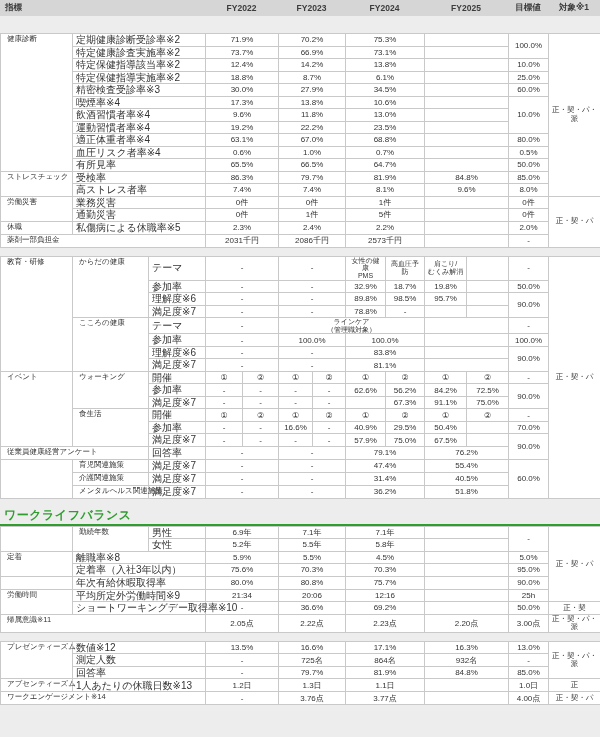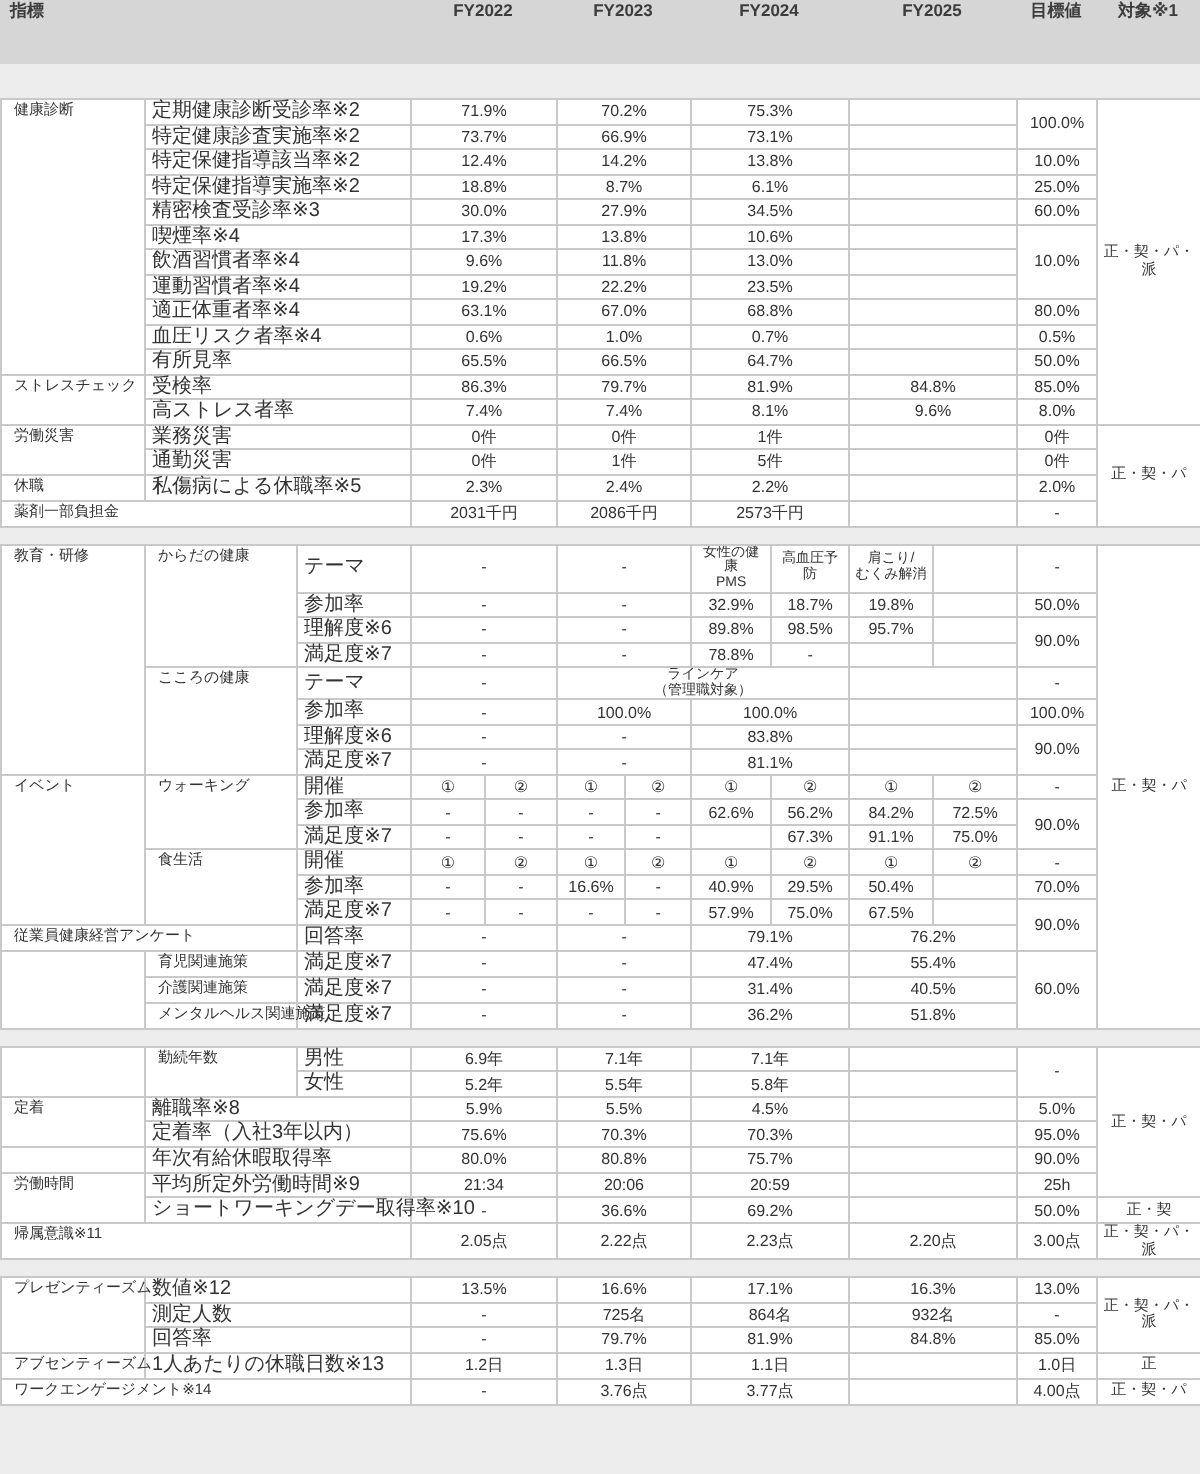--- a/index.html
+++ b/index.html
@@ -1,18 +1,18 @@
 <!DOCTYPE html>
 <html><head>
 <meta charset="utf-8">
 <style>
   html,body{margin:0;padding:0;background:#ededed;}
   body{width:600px;height:737px;overflow:hidden;font-family:"Liberation Sans","DejaVu Sans",sans-serif;color:#333;}
   
-  .hdr{display:flex;height:32px;background:#d6d6d6;font-size:8.5px;font-weight:bold;color:#3c3c3c;}
+  .hdr{display:flex;align-items:center;height:16px;background:#d6d6d6;font-size:8.5px;font-weight:bold;color:#3c3c3c;}
   .hdr span{display:inline-block;box-sizing:border-box;text-align:center;}
   .hc0{width:205px;text-align:left !important;padding-left:5px;}
   .hc1{width:73px}.hc2{width:67px}.hc3{width:79px}.hc4{width:84px}.hc5{width:40px}.hc6{width:52px}
   .gap{height:17px;}
   .sec{margin-top:0;}
   .sec + .sec{margin-top:8px;}
   .sec-title{font-size:12px;font-weight:bold;padding:2px 4px 1px 4px;border-bottom:2px solid;line-height:1.15;letter-spacing:0.5px;}
   table{border-collapse:collapse;table-layout:fixed;width:600px;background:#fff;}
   td{border:1px solid #c9c9c9;background:transparent;font-size:8px;height:11px;line-height:1.15;padding:0 2px;text-align:center;vertical-align:middle;white-space:pre-line;overflow:hidden;}
   td.g{text-align:left;vertical-align:top;padding-top:1px;padding-left:6px;white-space:nowrap;overflow:visible;font-size:7.5px;}
@@ -396,20 +396,21 @@
             <td class="l">満足度※7</td>
             <td colspan="2" class="v">-</td>
             <td colspan="2" class="v">-</td>
             <td colspan="2" class="v">36.2%</td>
             <td colspan="2" class="v">51.8%</td>
           </tr>
         </tbody>
       </table>
     </div>
     <div class="sec">
+      <div class="sec-title" style="color: rgb(47, 158, 47); border-color: rgb(47, 158, 47);">ワークライフバランス</div>
       <table>
         <colgroup>
           <col style="width: 72px;">
           <col style="width: 76px;">
           <col style="width: 57px;">
           <col style="width: 37px;">
           <col style="width: 36px;">
           <col style="width: 34px;">
           <col style="width: 33px;">
           <col style="width: 40px;">
@@ -462,21 +463,21 @@
             <td colspan="2" class="v">80.8%</td>
             <td colspan="2" class="v">75.7%</td>
             <td colspan="2" class="v"></td>
             <td class="t">90.0%</td>
           </tr>
           <tr>
             <td rowspan="2" class="g">労働時間</td>
             <td colspan="2" class="l">平均所定外労働時間※9</td>
             <td colspan="2" class="v">21:34</td>
             <td colspan="2" class="v">20:06</td>
-            <td colspan="2" class="v">20:59</td>
+            <td colspan="2" class="v">12:16</td>
             <td colspan="2" class="v"></td>
             <td class="t">25h</td>
           </tr>
           <tr>
             <td colspan="2" class="l">ショートワーキングデー取得率※10</td>
             <td colspan="2" class="v">-</td>
             <td colspan="2" class="v">36.6%</td>
             <td colspan="2" class="v">69.2%</td>
             <td colspan="2" class="v"></td>
             <td class="t">50.0%</td>

